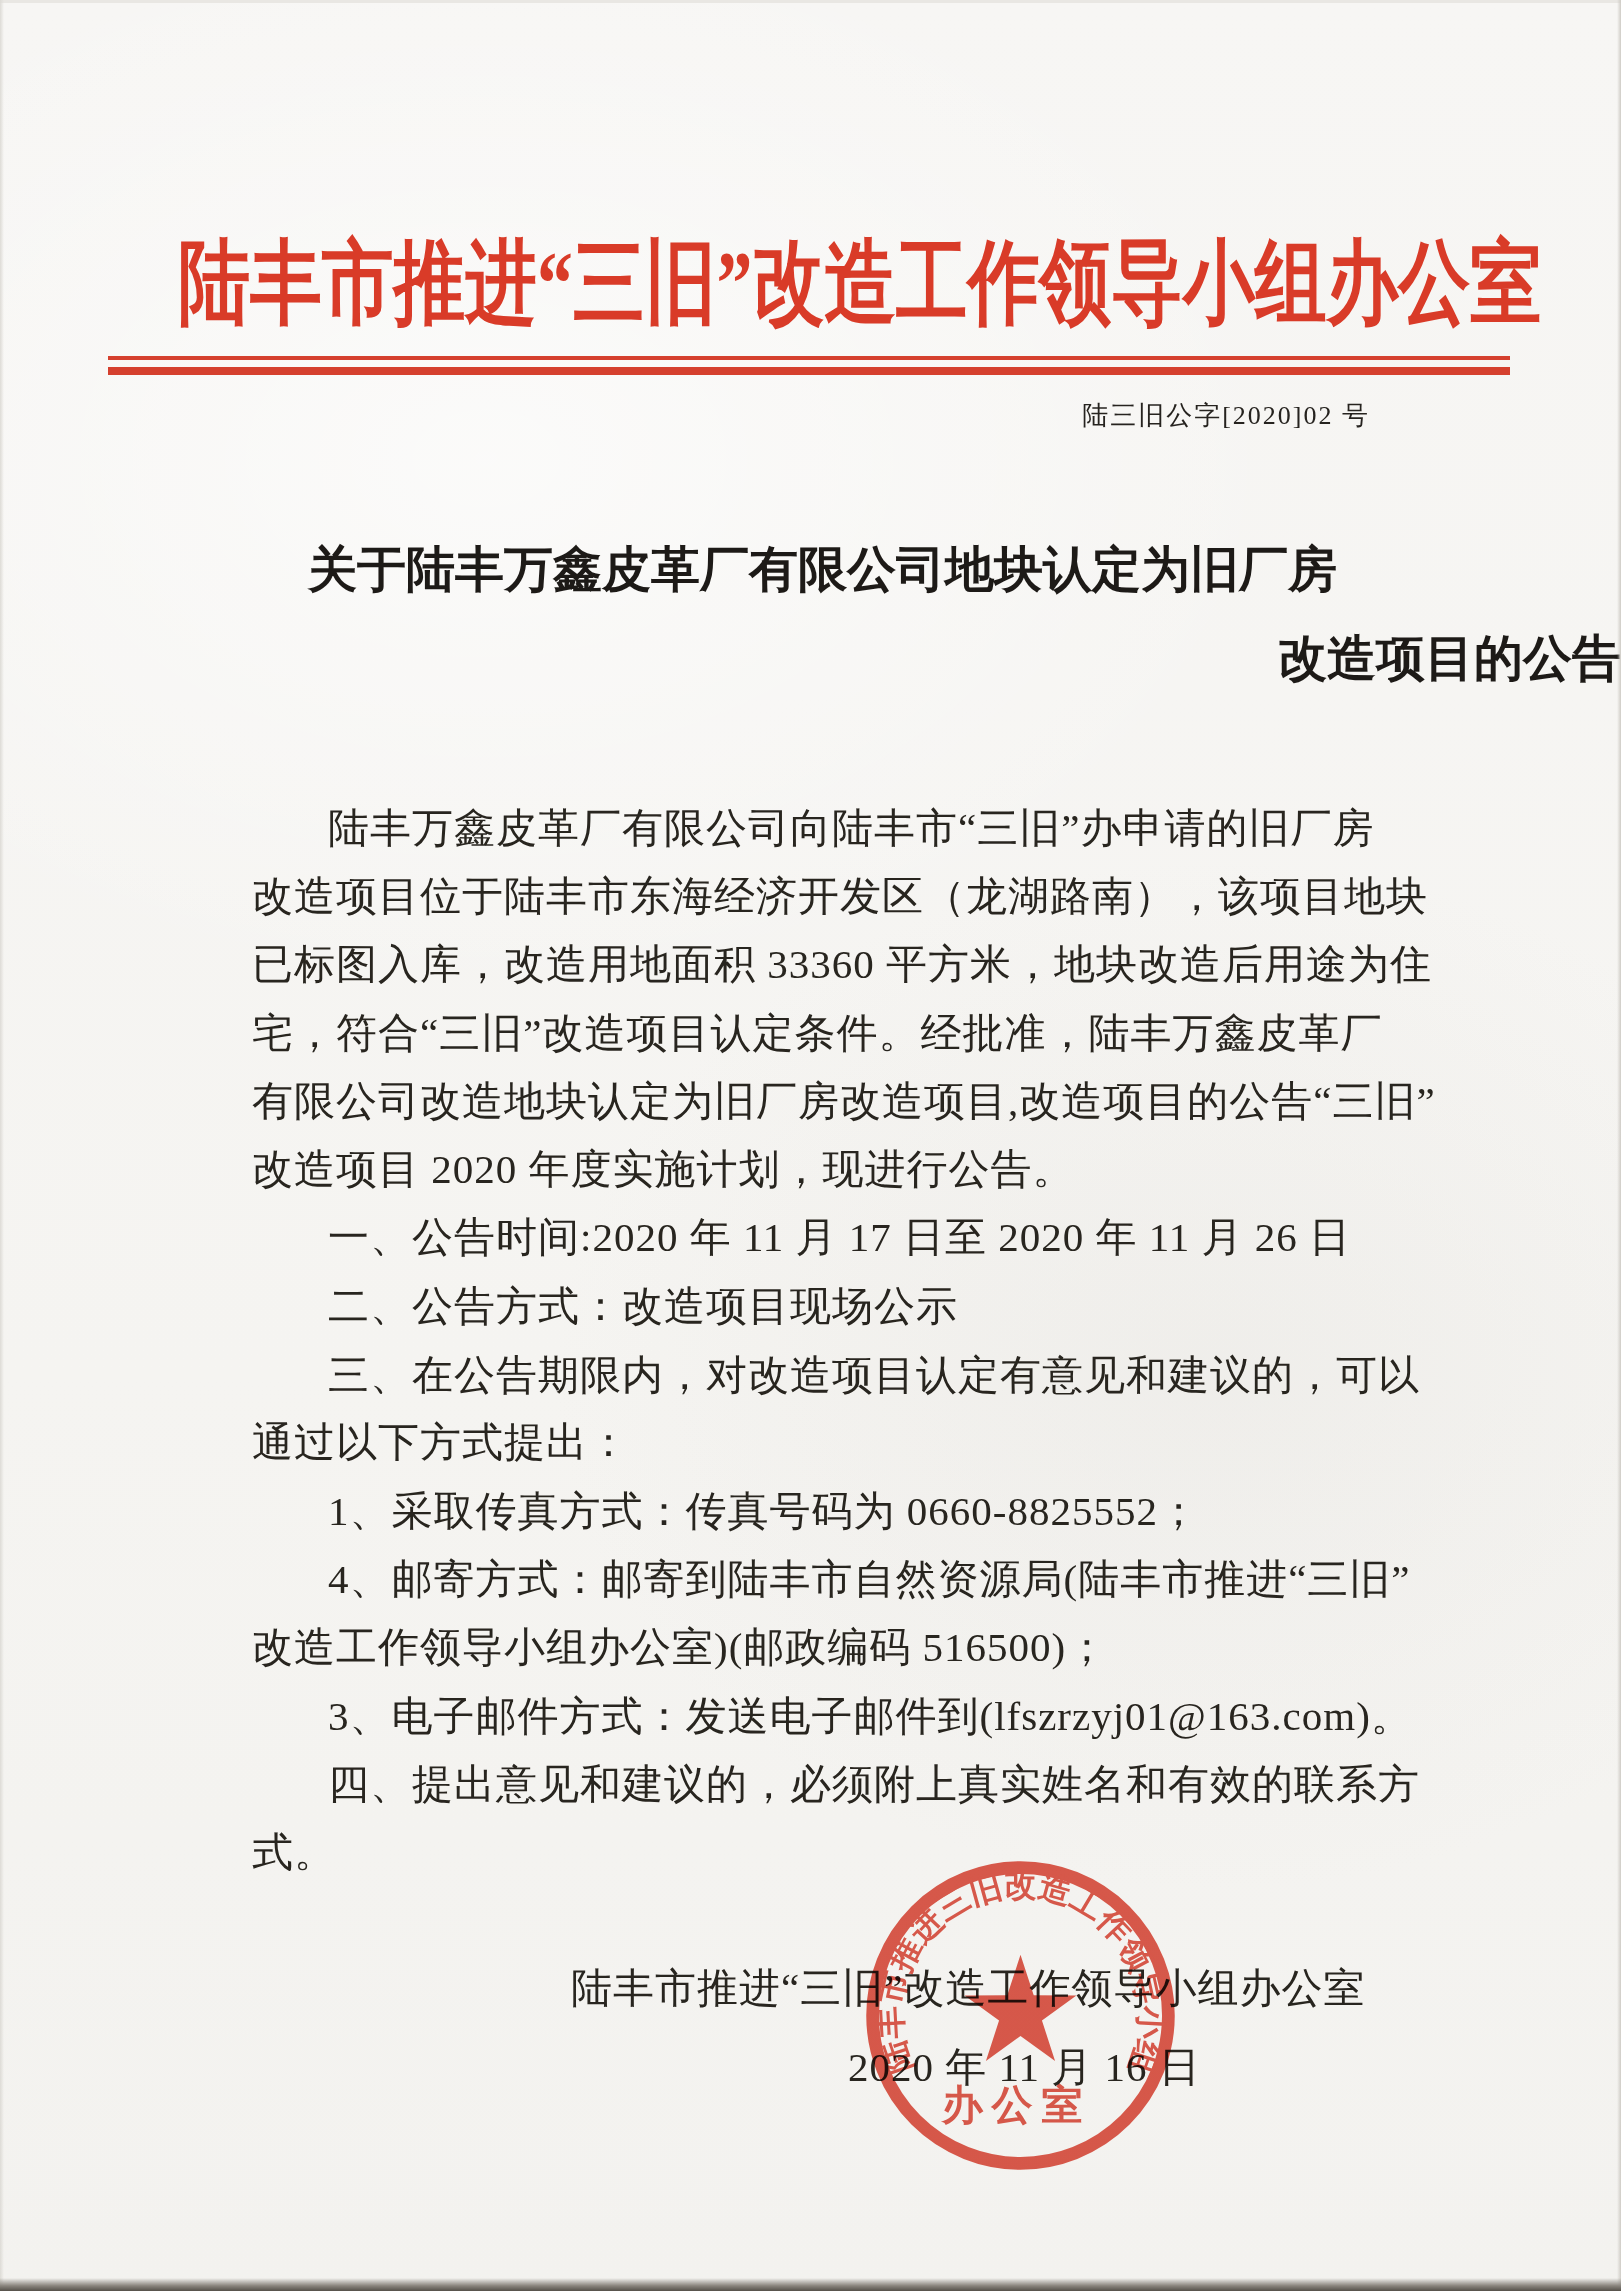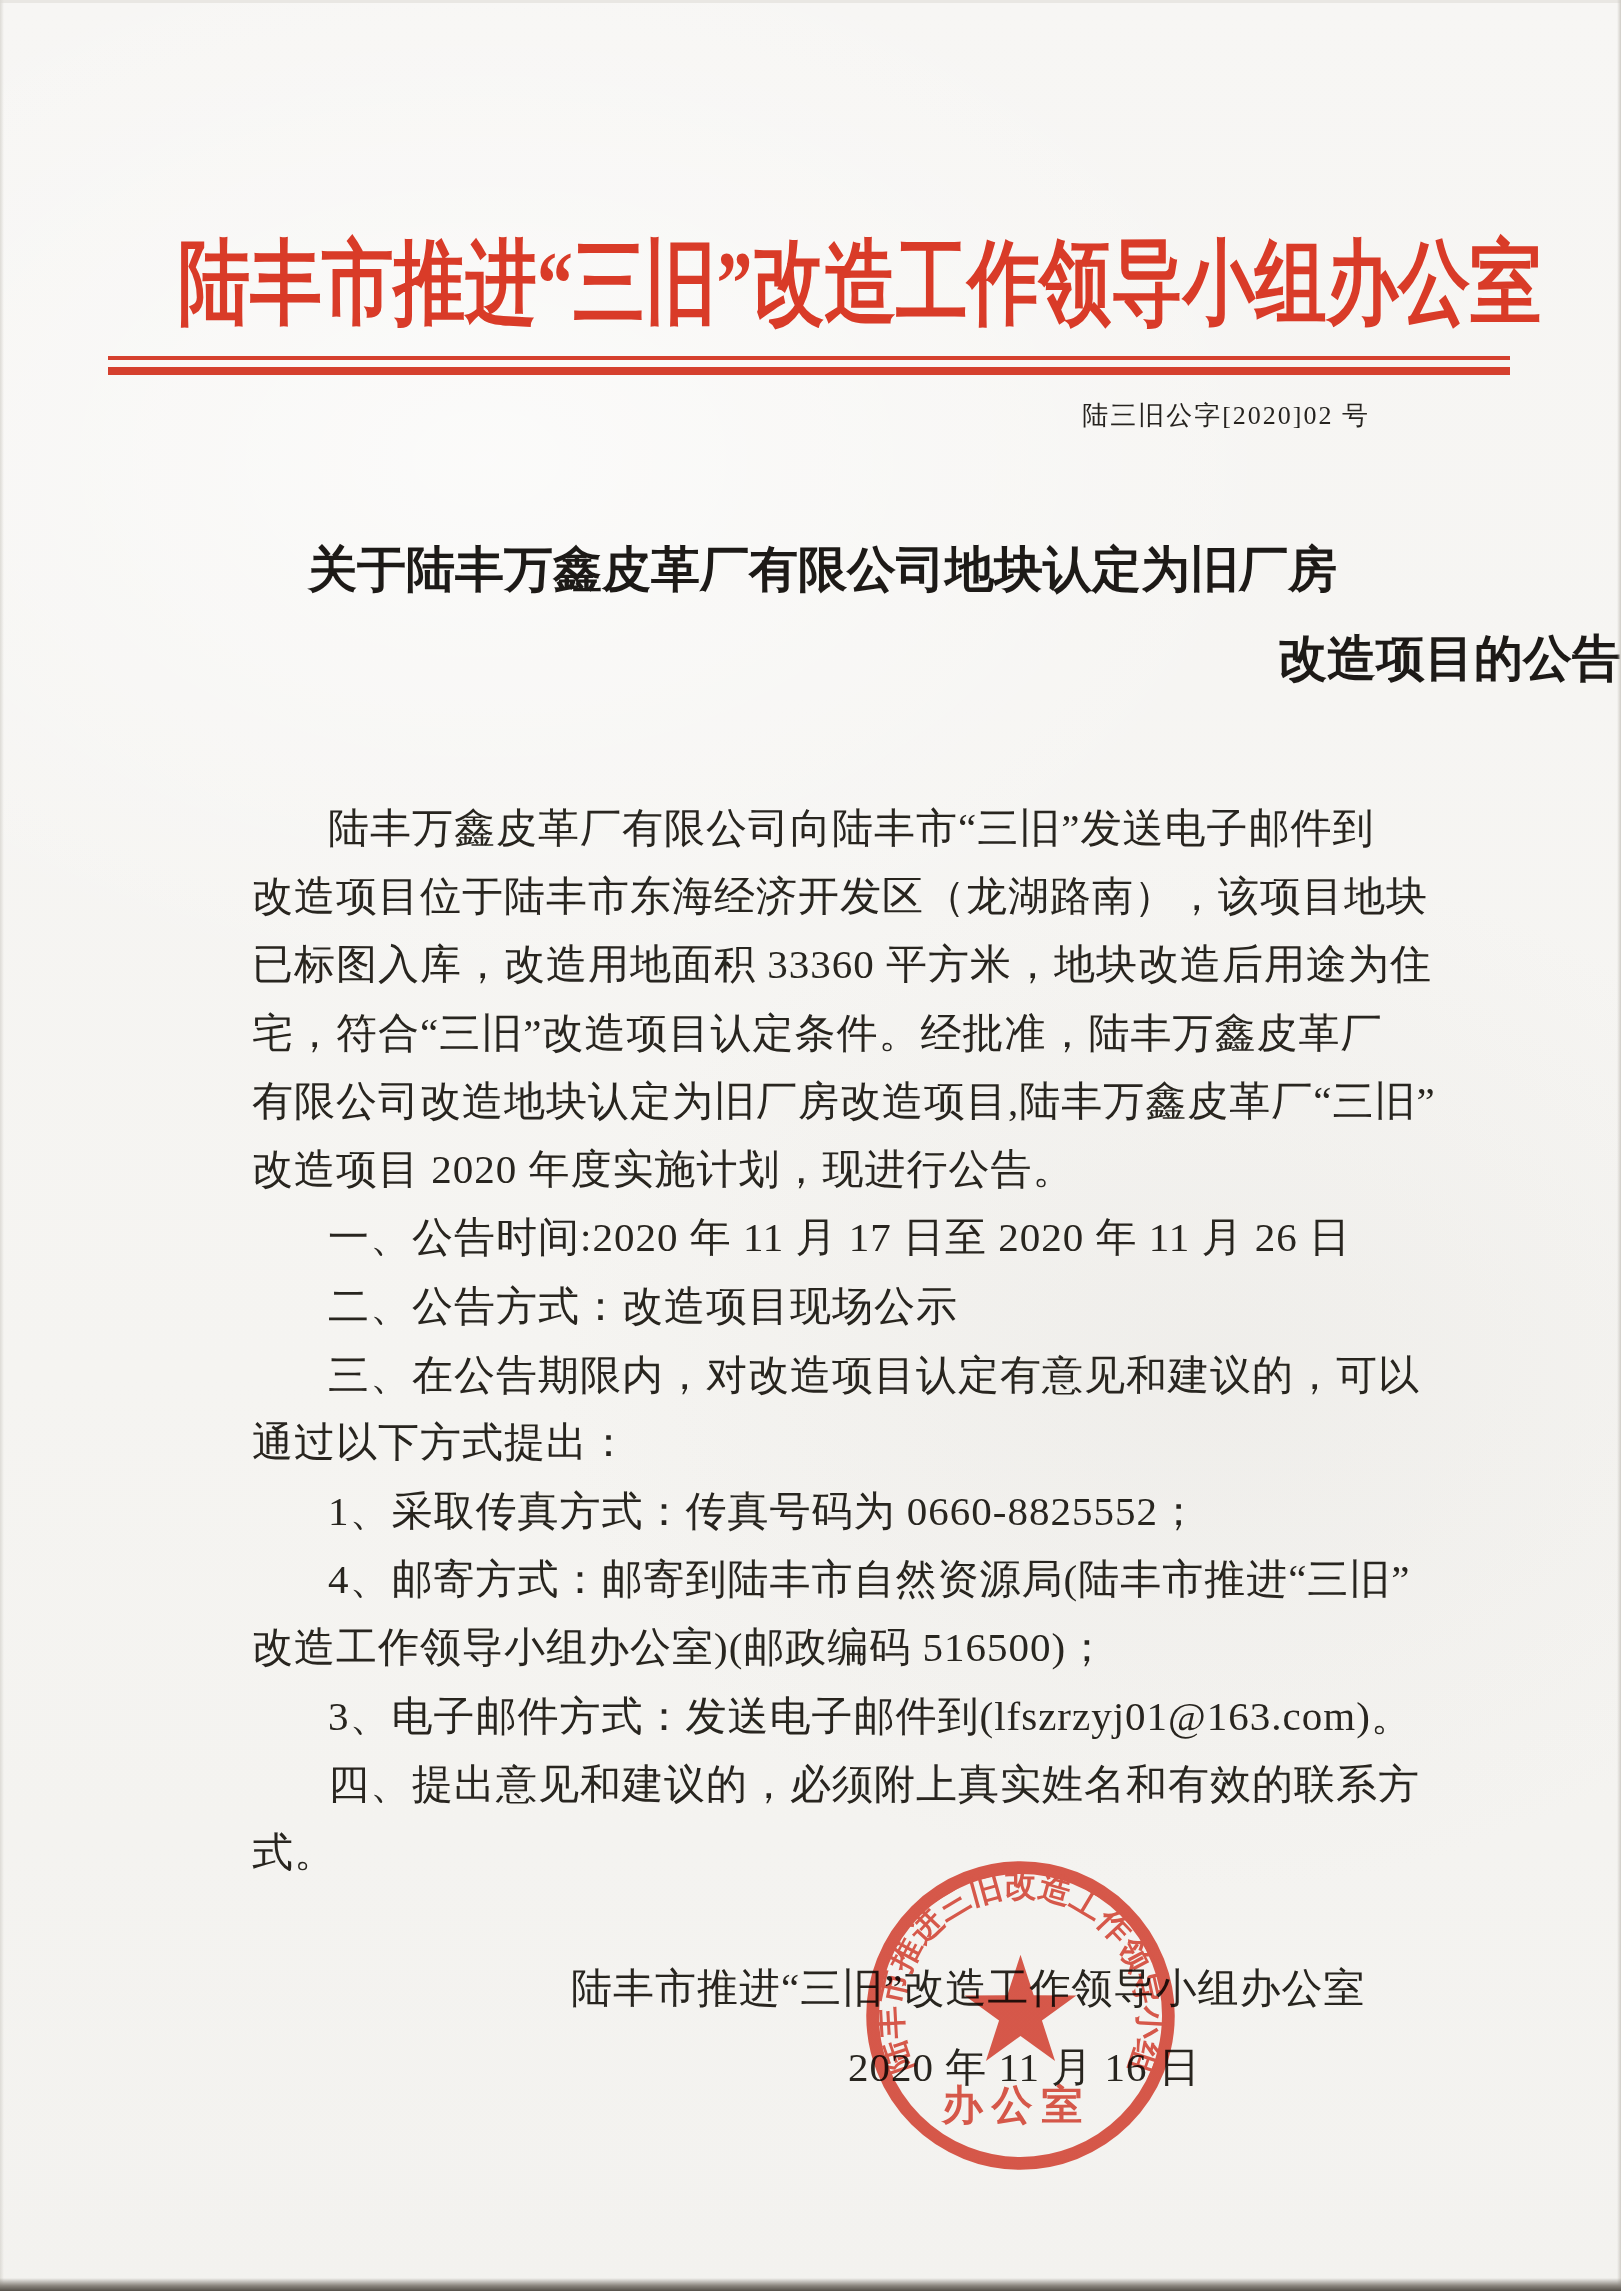--- a/index.html
+++ b/index.html
@@ -66,25 +66,25 @@
   <div class="header-title">陆丰市推进“三旧”改造工作领导小组办公室</div>
 
   <div class="rule rule-thin"></div>
   <div class="rule rule-thick"></div>
 
   <div class="doc-number">陆三旧公字[2020]02 号</div>
 
   <div class="title t1">关于陆丰万鑫皮革厂有限公司地块认定为旧厂房</div>
   <div class="title t2">改造项目的公告</div>
 
-  <div class="bline ind" style="top:806px">陆丰万鑫皮革厂有限公司向陆丰市“三旧”发送电子邮件到</div>
+  <div class="bline ind" style="top:806px">陆丰万鑫皮革厂有限公司向陆丰市“三旧”办申请的旧厂房</div>
   <div class="bline" style="top:874px">改造项目位于陆丰市东海经济开发区（龙湖路南），该项目地块</div>
   <div class="bline" style="top:942px">已标图入库，改造用地面积 33360 平方米，地块改造后用途为住</div>
   <div class="bline" style="top:1011px">宅，符合“三旧”改造项目认定条件。经批准，陆丰万鑫皮革厂</div>
-  <div class="bline" style="top:1079px">有限公司改造地块认定为旧厂房改造项目,陆丰万鑫皮革厂“三旧”</div>
+  <div class="bline" style="top:1079px">有限公司改造地块认定为旧厂房改造项目,改造项目的公告“三旧”</div>
   <div class="bline" style="top:1147px">改造项目 2020 年度实施计划，现进行公告。</div>
   <div class="bline ind" style="top:1215px">一、公告时间:2020 年 11 月 17 日至 2020 年 11 月 26 日</div>
   <div class="bline ind" style="top:1284px">二、公告方式：改造项目现场公示</div>
   <div class="bline ind" style="top:1353px">三、在公告期限内，对改造项目认定有意见和建议的，可以</div>
   <div class="bline" style="top:1420px">通过以下方式提出：</div>
   <div class="bline ind" style="top:1489px">1、采取传真方式：传真号码为 0660-8825552；</div>
   <div class="bline ind" style="top:1557px">4、邮寄方式：邮寄到陆丰市自然资源局(陆丰市推进“三旧”</div>
   <div class="bline" style="top:1625px">改造工作领导小组办公室)(邮政编码 516500)；</div>
   <div class="bline ind" style="top:1694px">3、电子邮件方式：发送电子邮件到(lfszrzyj01@163.com)。</div>
   <div class="bline ind" style="top:1762px">四、提出意见和建议的，必须附上真实姓名和有效的联系方</div>

